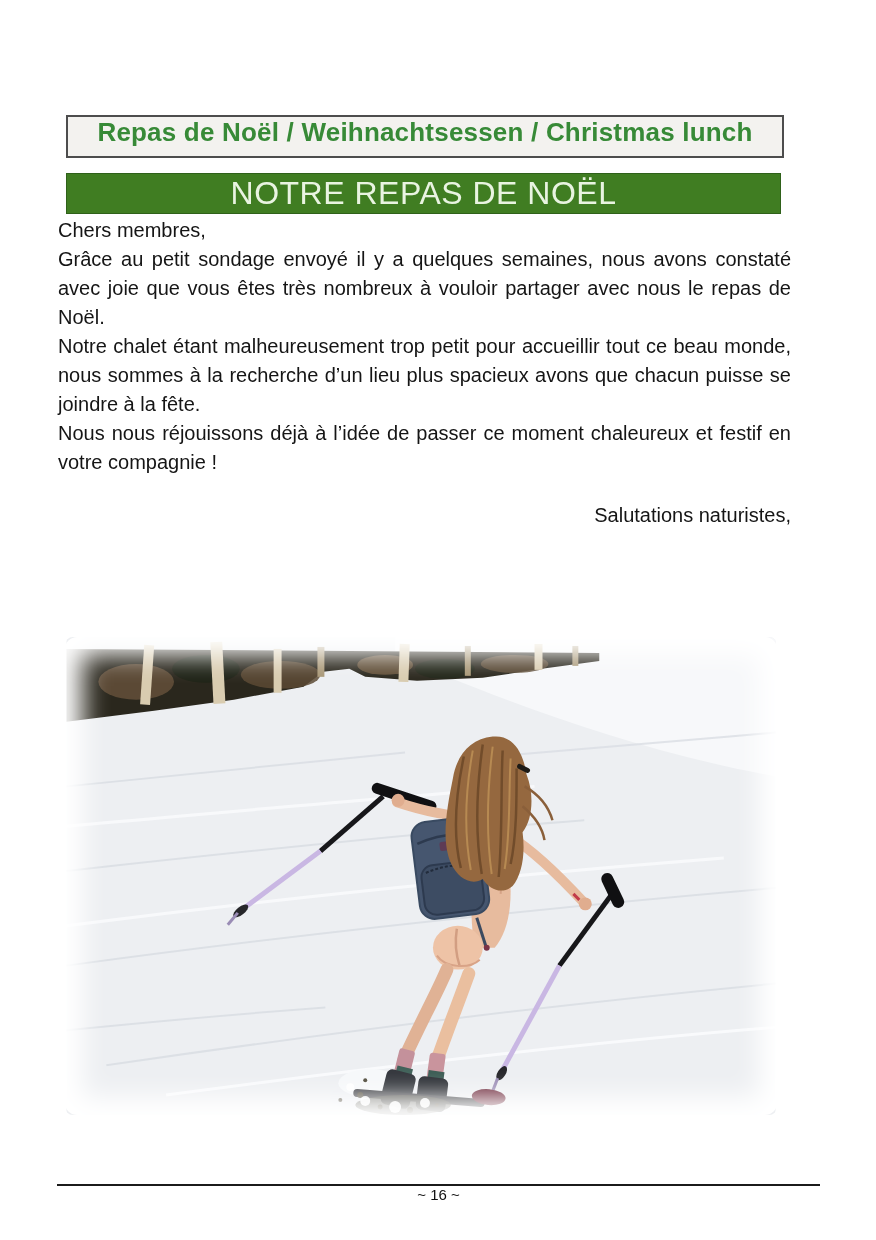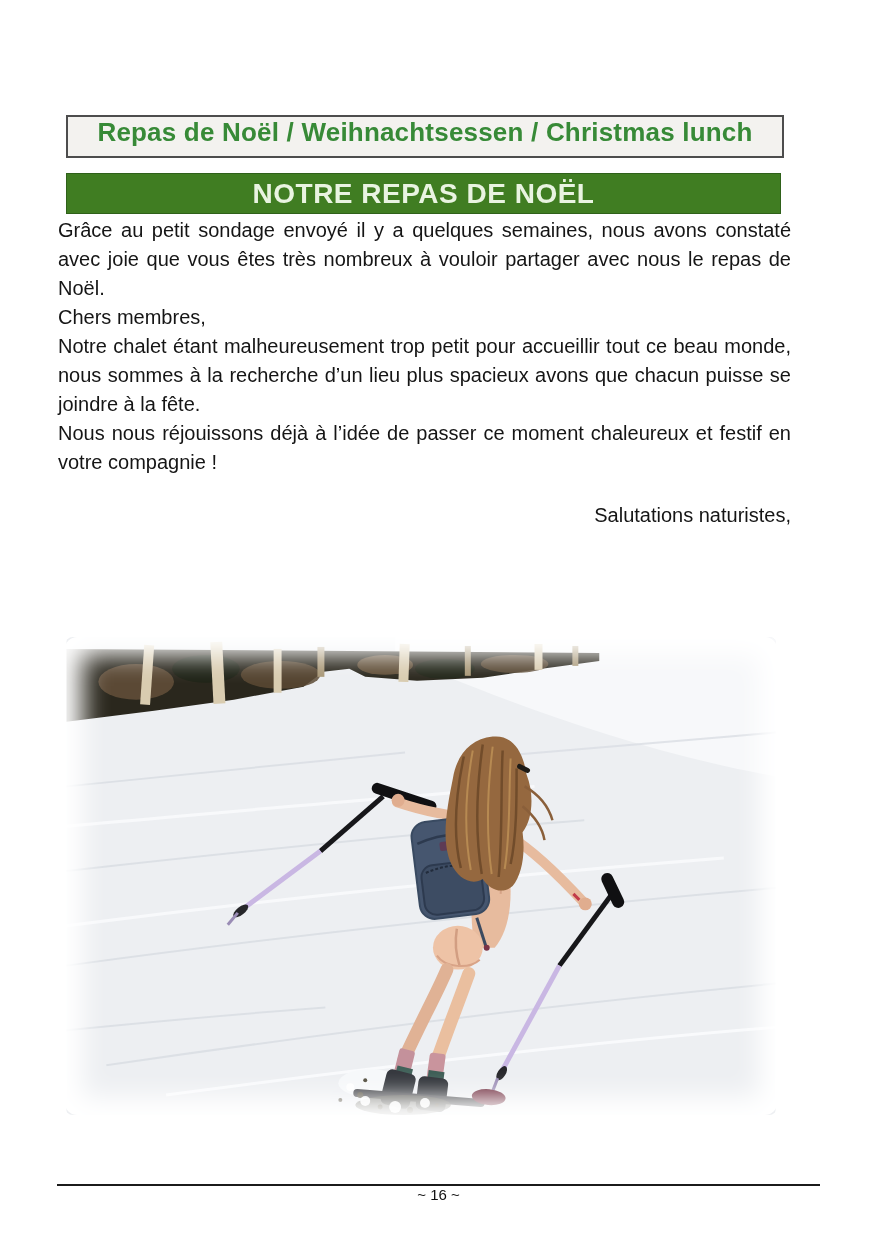--- a/index.html
+++ b/index.html
@@ -18,21 +18,21 @@
     font-size:26px;font-weight:bold;letter-spacing:.2px;
     color:var(--header-green,#378a37);
   }
   .banner{
     position:absolute;left:66px;top:173px;width:713px;height:39px;
     background:var(--banner-green,#407d22);
     border:1px solid var(--banner-border,#2f611a);
     display:flex;align-items:center;justify-content:center;
   }
   .banner .banner-text{
-    font-size:28px;font-weight:bold;letter-spacing:.5px;
+    font-size:32px;font-weight:normal;letter-spacing:.5px;
     color:var(--banner-text,#e9f4e1);
   }
   .content{
     position:absolute;left:58px;top:216px;width:733px;
     font-size:20px;line-height:29px;
   }
   .content p{margin:0;text-align:justify;}
   .signature{text-align:right;margin-top:24px;}
   .photo-wrap{
     position:absolute;left:65px;top:637px;width:712px;height:478px;
@@ -54,22 +54,22 @@
 
 <div class="title-box">
   <span class="title-text">Repas de Noël / Weihnachtsessen / Christmas lunch</span>
 </div>
 
 <div class="banner">
   <span class="banner-text">NOTRE REPAS DE NOËL</span>
 </div>
 
 <div class="content">
+  <p>Chers membres,</p>
   <p>Grâce au petit sondage envoyé il y a quelques semaines, nous avons constaté avec joie que vous êtes très nombreux à vouloir partager avec nous le repas de Noël.</p>
-  <p>Chers membres,</p>
   <p>Notre chalet étant malheureusement trop petit pour accueillir tout ce beau monde, nous sommes à la recherche d’un lieu plus spacieux avons que chacun puisse se joindre à la fête.</p>
   <p>Nous nous réjouissons déjà à l’idée de passer ce moment chaleureux et festif en votre compagnie !</p>
   <div class="signature">
     <div>Salutations naturistes,</div>
   </div>
 </div>
 
 <div class="photo-wrap" title="Naturist skier with navy backpack and ski poles on a snowy slope">
   <svg viewBox="0 0 712 480" width="712" height="478">
 

